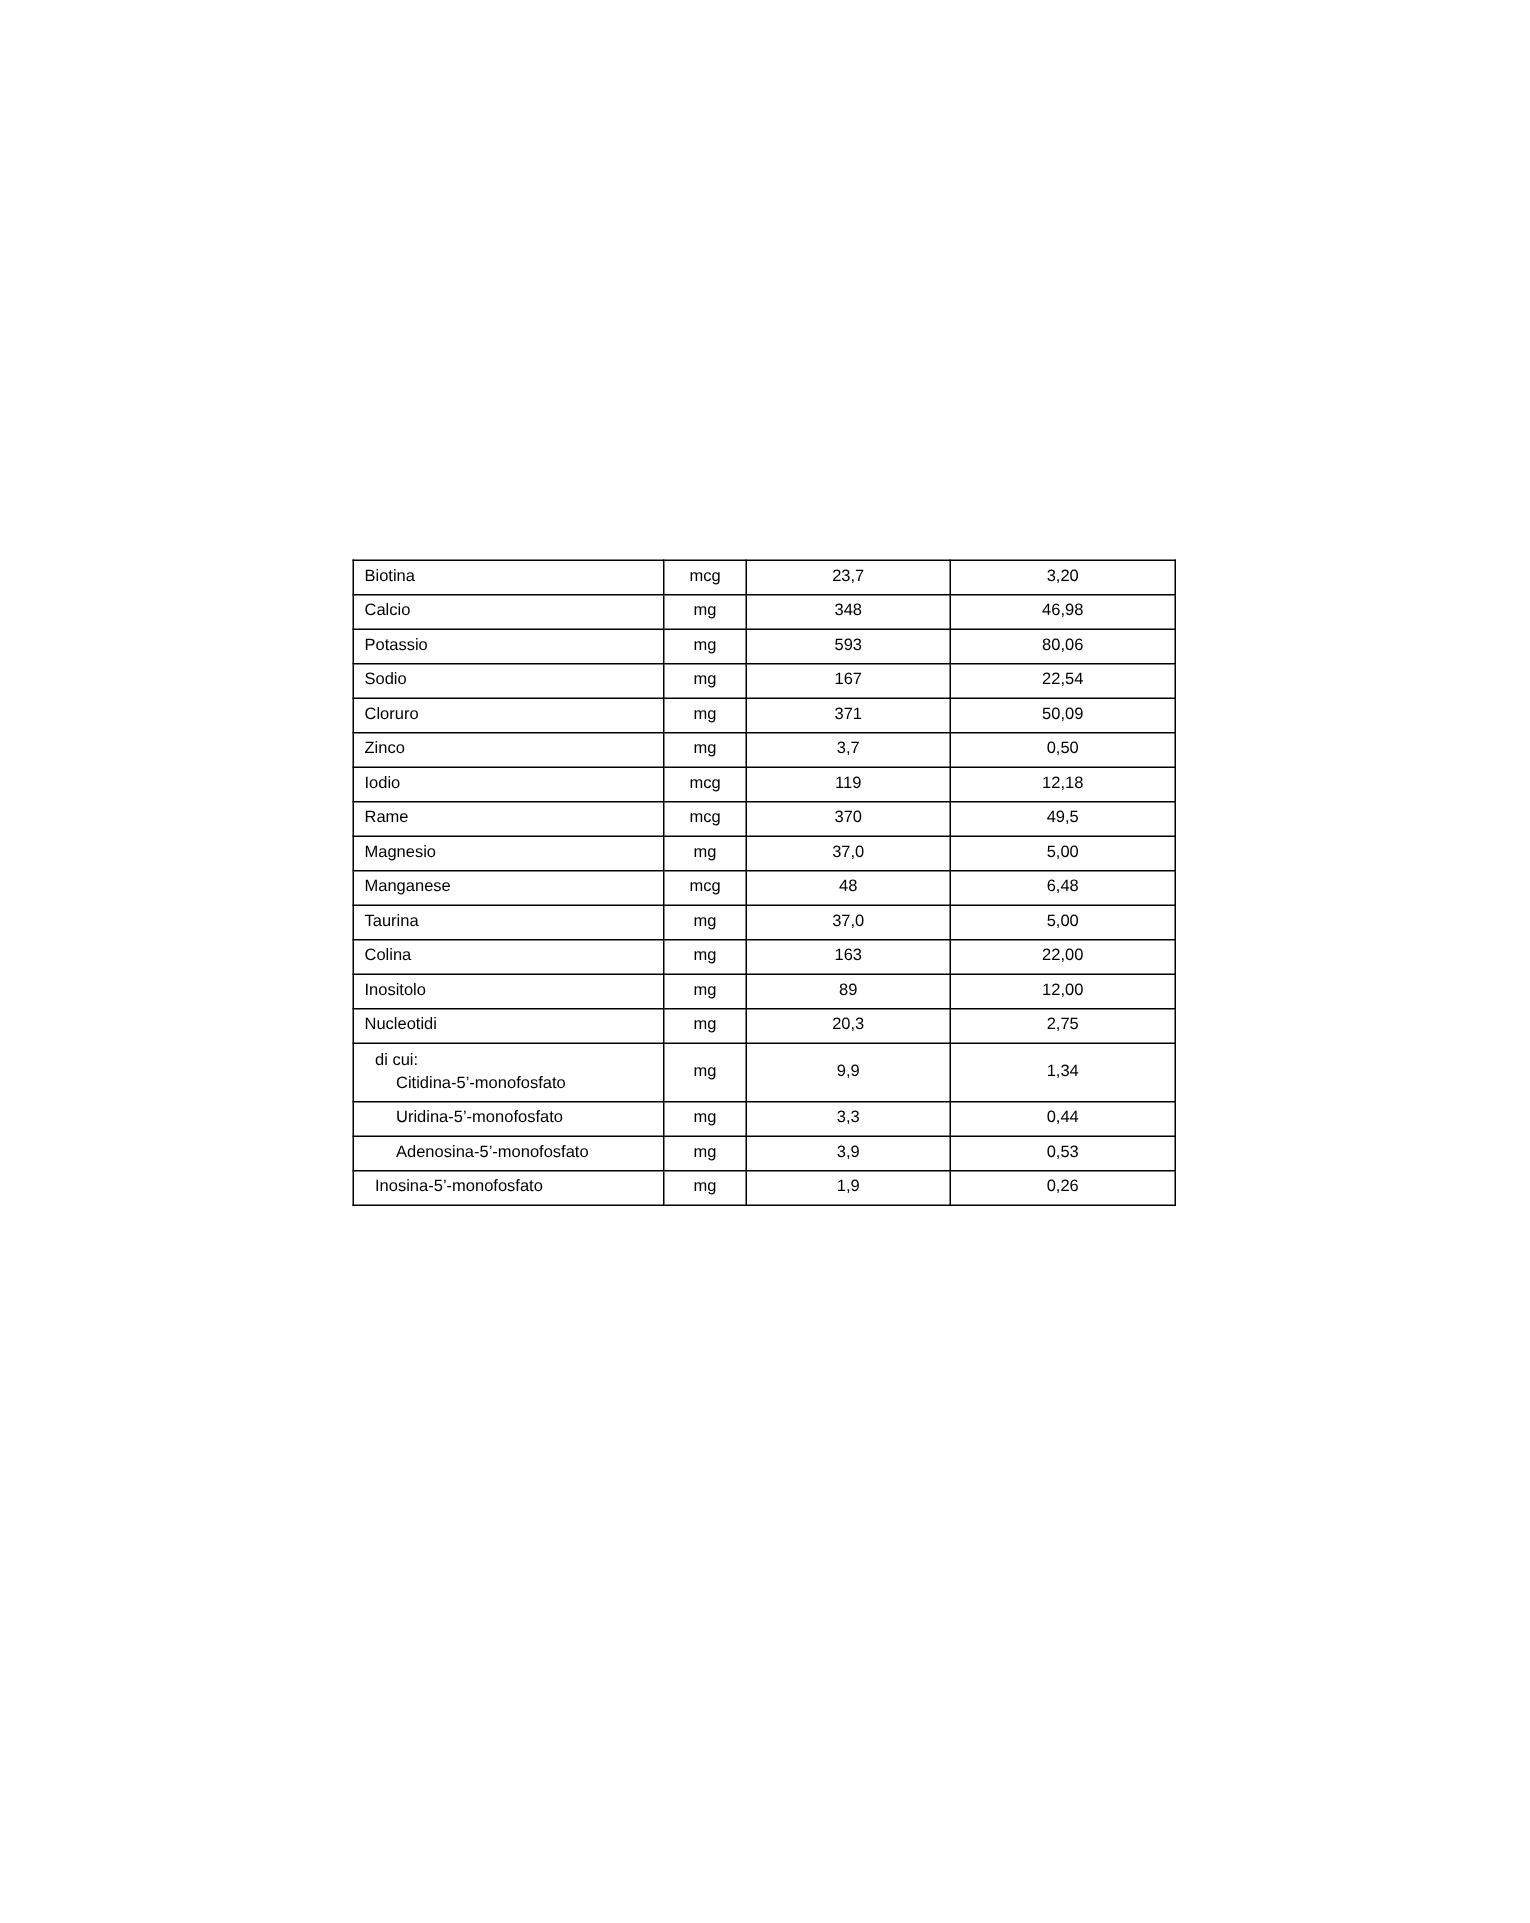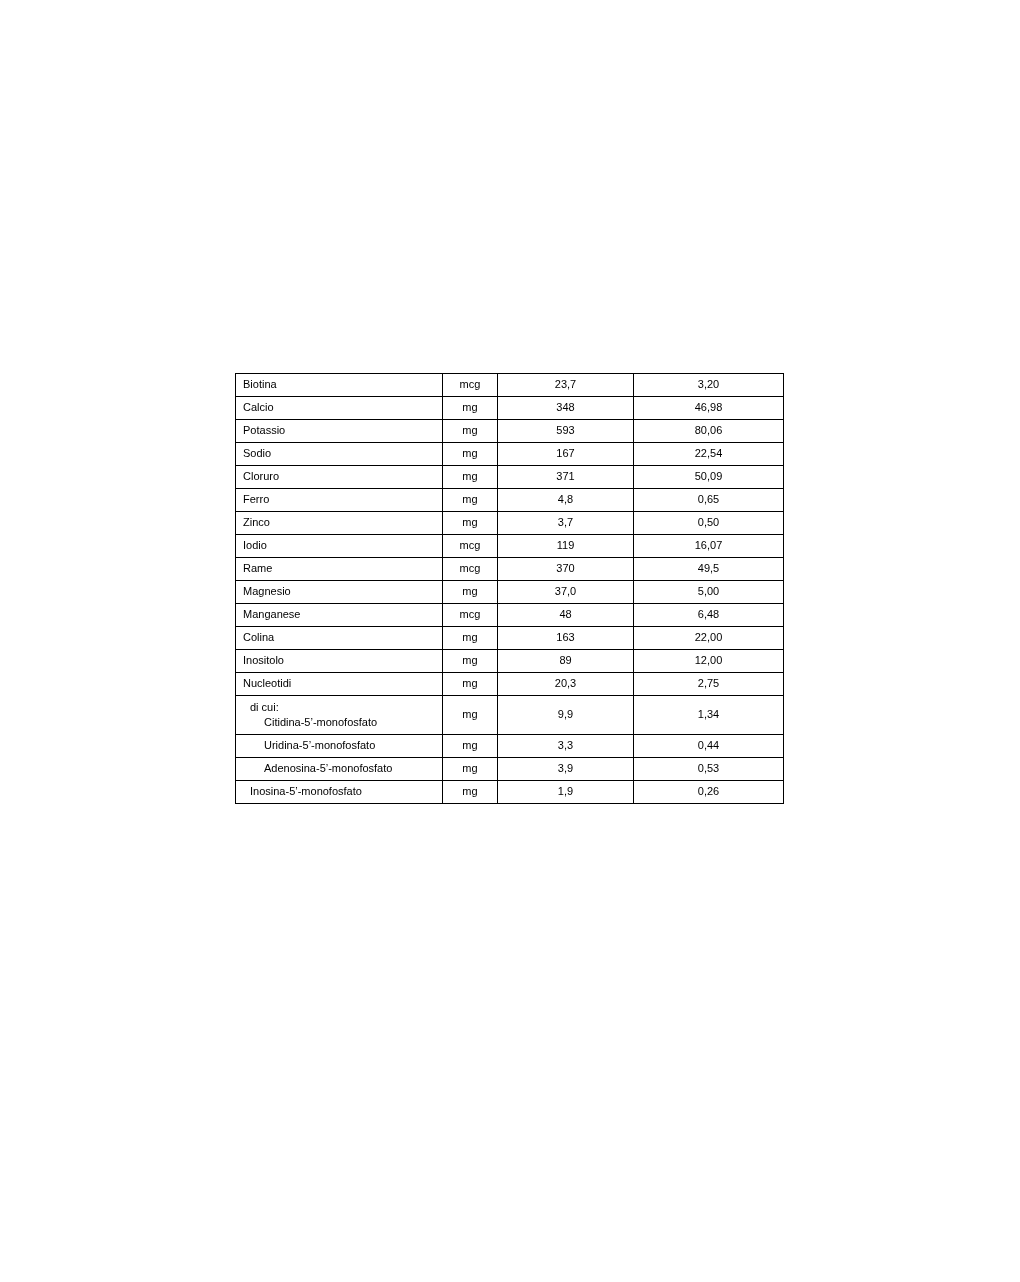--- a/index.html
+++ b/index.html
@@ -102,54 +102,54 @@
           <td class="v1">167</td>
           <td class="v2">22,54</td>
         </tr>
         <tr>
           <td class="name">Cloruro</td>
           <td class="unit">mg</td>
           <td class="v1">371</td>
           <td class="v2">50,09</td>
         </tr>
         <tr>
-          <td class="name">Ferro</td>
-          <td class="unit">mg</td>
-          <td class="v1">4,8</td>
-          <td class="v2">0,65</td>
-        </tr>
-        <tr>
           <td class="name">Zinco</td>
           <td class="unit">mg</td>
           <td class="v1">3,7</td>
           <td class="v2">0,50</td>
         </tr>
         <tr>
           <td class="name">Iodio</td>
           <td class="unit">mcg</td>
           <td class="v1">119</td>
-          <td class="v2">16,07</td>
+          <td class="v2">12,18</td>
         </tr>
         <tr>
           <td class="name">Rame</td>
           <td class="unit">mcg</td>
           <td class="v1">370</td>
           <td class="v2">49,5</td>
         </tr>
         <tr>
           <td class="name">Magnesio</td>
           <td class="unit">mg</td>
           <td class="v1">37,0</td>
           <td class="v2">5,00</td>
         </tr>
         <tr>
           <td class="name">Manganese</td>
           <td class="unit">mcg</td>
           <td class="v1">48</td>
           <td class="v2">6,48</td>
+        </tr>
+        <tr>
+          <td class="name">Taurina</td>
+          <td class="unit">mg</td>
+          <td class="v1">37,0</td>
+          <td class="v2">5,00</td>
         </tr>
         <tr>
           <td class="name">Colina</td>
           <td class="unit">mg</td>
           <td class="v1">163</td>
           <td class="v2">22,00</td>
         </tr>
         <tr>
           <td class="name">Inositolo</td>
           <td class="unit">mg</td>

